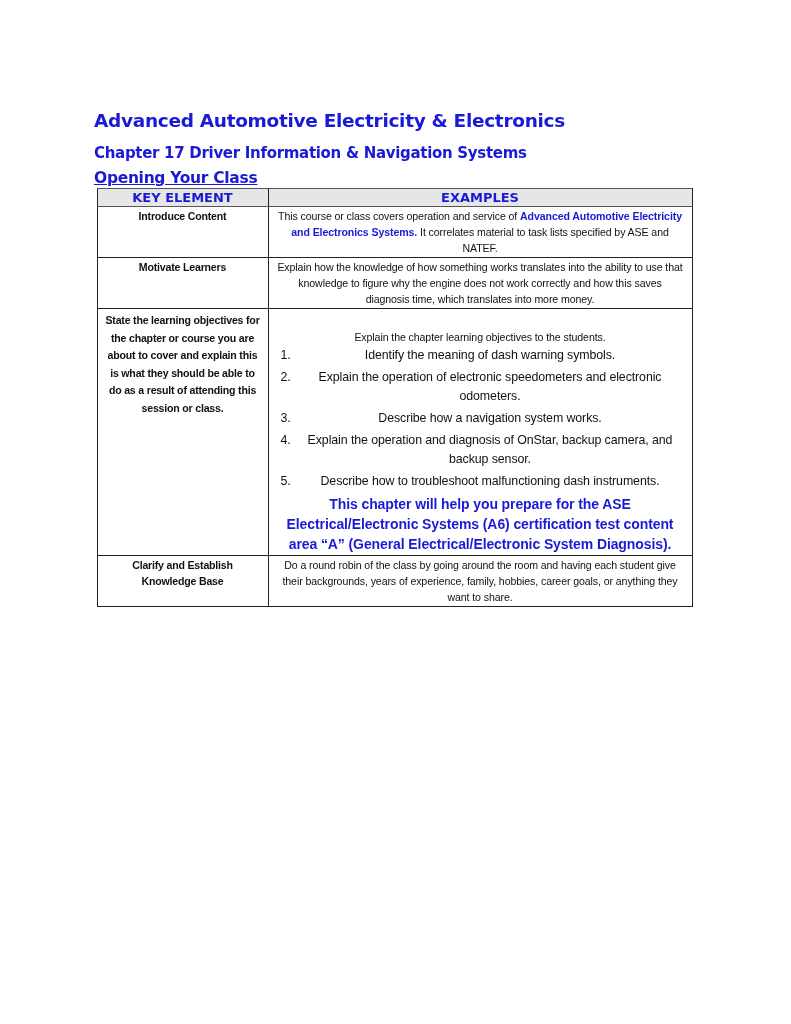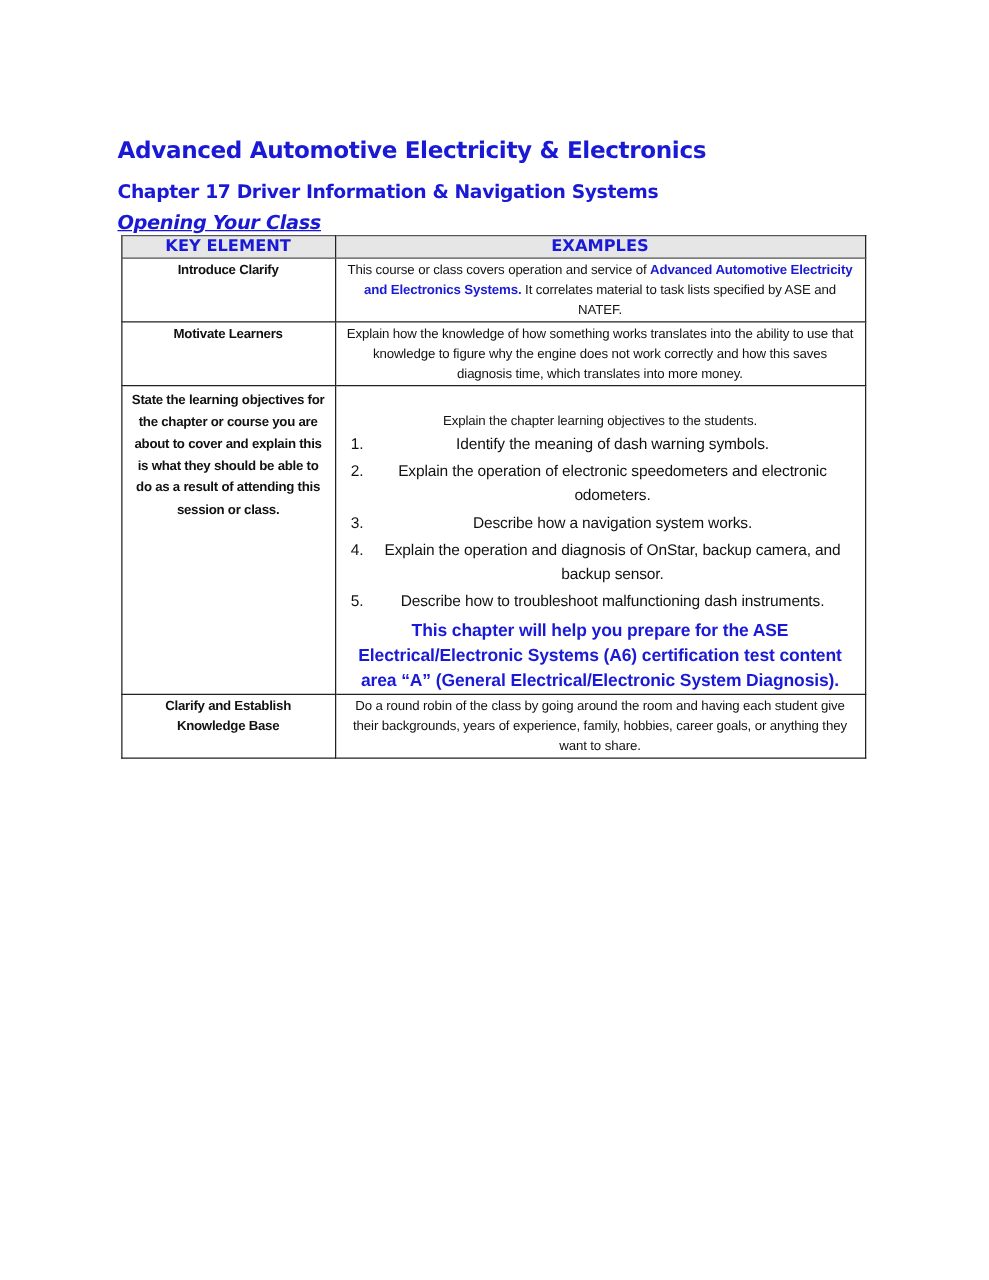--- a/index.html
+++ b/index.html
@@ -15,21 +15,21 @@
     }
     .subtitle {
       position: absolute; left: 94px; top: 144px;
       font-family: "DejaVu Sans", sans-serif; font-weight: bold;
       font-size: 15px; color: #1a1ad6; letter-spacing: -0.3px; margin: 0;
     }
     .section-link {
       position: absolute; left: 94px; top: 169px;
       font-family: "DejaVu Sans", sans-serif; font-weight: bold;
       font-size: 15.5px; color: #1a1ad6; letter-spacing: -0.3px;
-      text-decoration: underline; cursor: pointer; font-style: italic;
+      text-decoration: underline; cursor: pointer;
     }
     table.lesson {
       position: absolute; left: 97px; top: 188px; width: 596px;
       border-collapse: collapse;
       font-family: "Liberation Sans", sans-serif; font-size: 10.6px;
       line-height: 16px;
     }
     table.lesson td, table.lesson th {
       border: 1.3px solid #222; vertical-align: top; padding: 1px 8px 1px 7px;
       text-align: center;
@@ -65,21 +65,21 @@
 
   <table class="lesson">
     <thead>
       <tr>
         <th>KEY ELEMENT</th>
         <th>EXAMPLES</th>
       </tr>
     </thead>
     <tbody>
       <tr>
-        <td class="key">Introduce Clarify</td>
+        <td class="key">Introduce Content</td>
         <td class="ex"><span>This course or class covers operation and service of </span><span class="blue-bold">Advanced Automotive Electricity and Electronics Systems.</span><span> It correlates material to task lists specified by ASE and NATEF.</span></td>
       </tr>
       <tr>
         <td class="key">Motivate Learners</td>
         <td class="ex">Explain how the knowledge of how something works translates into the ability to use that knowledge to figure why the engine does not work correctly and how this saves diagnosis time, which translates into more money.</td>
       </tr>
       <tr>
         <td class="key learn-key">State the learning objectives for the chapter or course you are about to cover and explain this is what they should be able to do as a result of attending this session or class.</td>
         <td class="ex">
           <div class="intro-line">Explain the chapter learning objectives to the students.</div>

